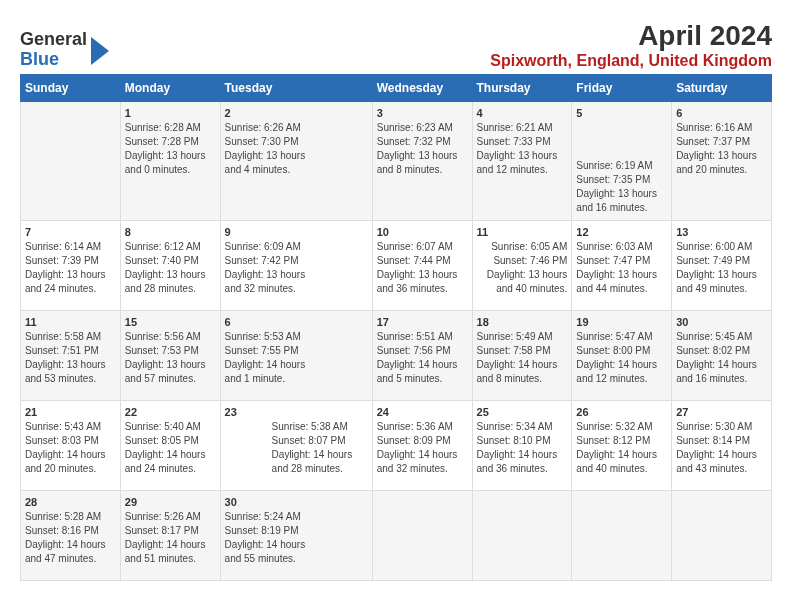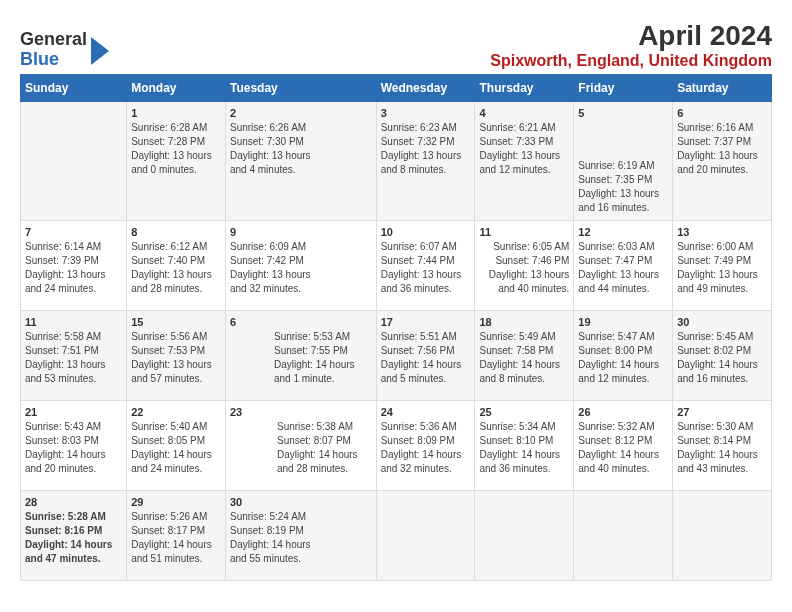--- a/index.html
+++ b/index.html
@@ -233,21 +233,21 @@
         </td>
         <td>
           <span class="day-num">15</span>
           <div class="day-info" style="white-space: pre-line;">Sunrise: 5:56 AM
 Sunset: 7:53 PM
 Daylight: 13 hours
 and 57 minutes.</div>
         </td>
         <td>
           <span class="day-num">6</span>
-          <div class="day-info" style="white-space: pre-line; margin-left: 44px;">Sunrise: 5:53 AM
+          <div class="day-info" style="white-space: pre-line;">Sunrise: 5:53 AM
 Sunset: 7:55 PM
 Daylight: 14 hours
 and 1 minute.</div>
         </td>
         <td>
           <span class="day-num">17</span>
           <div class="day-info" style="white-space: pre-line;">Sunrise: 5:51 AM
 Sunset: 7:56 PM
 Daylight: 14 hours
 and 5 minutes.</div>
@@ -321,21 +321,21 @@
           <span class="day-num">27</span>
           <div class="day-info" style="white-space: pre-line;">Sunrise: 5:30 AM
 Sunset: 8:14 PM
 Daylight: 14 hours
 and 43 minutes.</div>
         </td>
       </tr>
       <tr>
         <td>
           <span class="day-num">28</span>
-          <div class="day-info" style="white-space: pre-line; font-weight: bold;">Sunrise: 5:28 AM
+          <div class="day-info" style="white-space: pre-line;">Sunrise: 5:28 AM
 Sunset: 8:16 PM
 Daylight: 14 hours
 and 47 minutes.</div>
         </td>
         <td>
           <span class="day-num">29</span>
           <div class="day-info" style="white-space: pre-line;">Sunrise: 5:26 AM
 Sunset: 8:17 PM
 Daylight: 14 hours
 and 51 minutes.</div>

